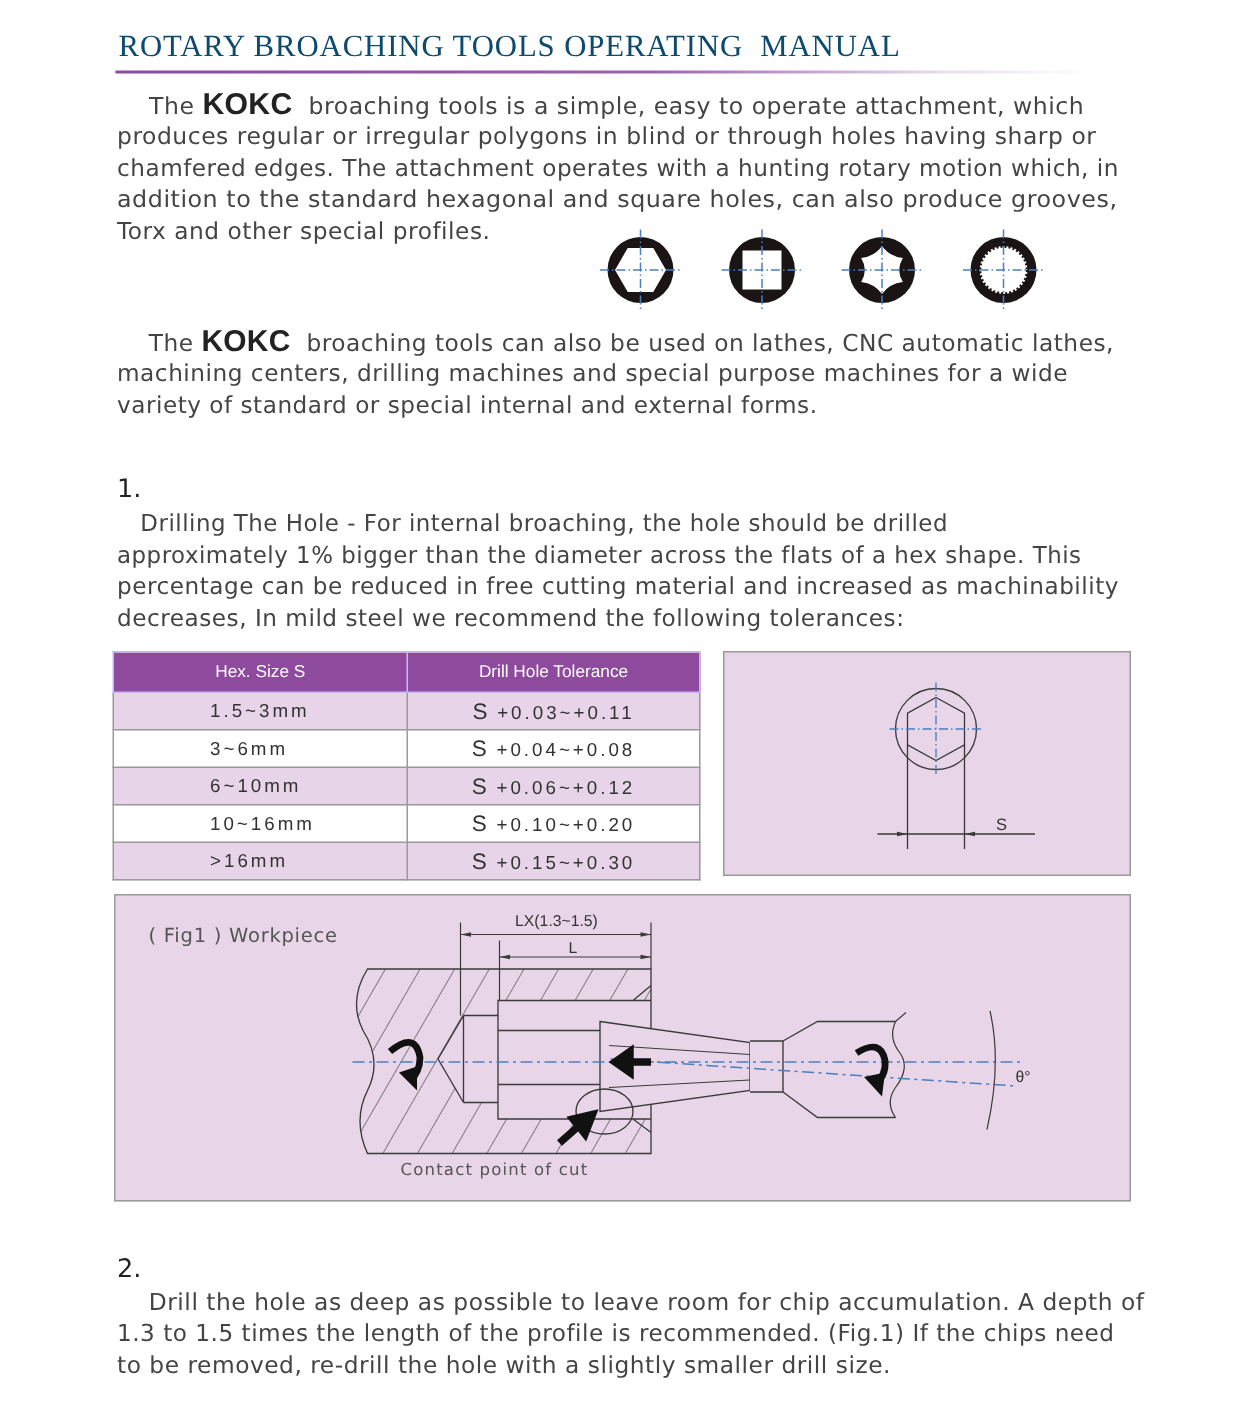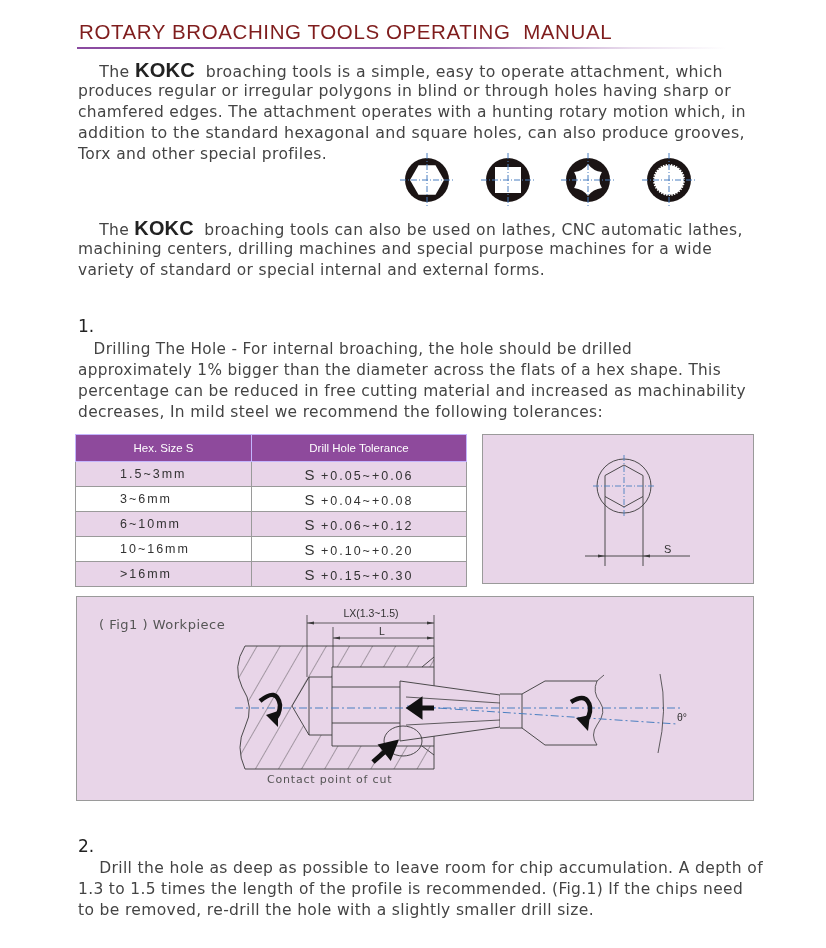--- a/index.html
+++ b/index.html
@@ -1,33 +1,33 @@
 <!DOCTYPE html>
 <html><head>
 <meta charset="utf-8">
 <style>
   html, body { margin: 0; padding: 0; background: #ffffff; }
   body { width: 826px; height: 948px; position: relative; overflow: hidden;
          font-family: "DejaVu Sans", sans-serif; color: #3a3a3a; }
-  .title { position: absolute; left: 79px; top: 20px; font-family: Liberation Sans, sans-serif;
-           font-size: 20.5px; color: #7f1d1d; letter-spacing: 0.6px; white-space: pre; }
+  .title { position: absolute; left: 79px; top: 20px; font-family: Liberation Serif, serif;
+           font-size: 20.5px; color: #0c4a6e; letter-spacing: 0.6px; white-space: pre; }
   .title-rule { position: absolute; left: 77px; top: 47px; width: 650px; height: 2px;
            background: linear-gradient(to right, #8a4aa0 0%, #9a62ae 55%, rgba(200,170,210,0.4) 85%, rgba(255,255,255,0) 100%); }
   .para { position: absolute; left: 78px; font-size: 15.6px; line-height: 21px; color: #444;
           letter-spacing: 0.35px; white-space: pre; font-family: "DejaVu Sans", sans-serif; transform-origin: 0 0; }
   .brand { font-weight: bold; color: #222; font-family: "Liberation Sans", sans-serif; font-size: 20px; letter-spacing: 0.2px; }
   .num { position: absolute; left: 78px; font-size: 17px; color: #222; }
   .profiles { position: absolute; left: 395px; top: 150px; width: 310px; height: 60px; }
   table.tol { position: absolute; left: 75px; top: 434px; width: 392px; border-collapse: collapse;
           font-family: "Liberation Sans", sans-serif; }
   table.tol th { background: #8e4a9c; color: #fff; font-weight: normal; font-size: 11.5px; height: 24px;
           border: 1px solid #c4b5fd; }
   table.tol td { height: 24px; border: 1px solid #9a9a9a; font-size: 12.5px; letter-spacing: 2px;
           color: #333; padding: 0; }
-  table.tol td.c1 { padding-left: 44px; width: 131px; }
+  table.tol td.c1 { padding-left: 64px; width: 131px; }
   table.tol td.c2 { text-align: center; }
   table.tol tr.alt td { background: #e8d4e8; }
   table.tol tr.wht td { background: #ffffff; }
   .sbig { font-size: 15px; letter-spacing: 1px; }
   .hexbox { position: absolute; left: 482px; top: 434px; width: 270px; height: 148px;
           background: #e8d5e8; border: 1px solid #9a9a9a; }
   .figbox { position: absolute; left: 76px; top: 596px; width: 676px; height: 203px;
           background: #e8d5e8; border: 1px solid #9a9a9a; }
   .fig-label { position: absolute; left: 22px; top: 20px; font-size: 13px; color: #555;
           letter-spacing: 0.5px; font-family: "DejaVu Sans", sans-serif; white-space: pre; }
@@ -86,21 +86,21 @@
 <table class="tol">
   <thead>
     <tr>
       <th>Hex. Size S</th>
       <th>Drill Hole Tolerance</th>
     </tr>
   </thead>
   <tbody>
     <tr class="alt">
       <td class="c1">1.5~3mm</td>
-      <td class="c2"><span class="sbig">S</span> <span>+0.05~+0.06</span></td>
+      <td class="c2"><span class="sbig">S</span> <span>+0.03~+0.11</span></td>
     </tr>
     <tr class="wht">
       <td class="c1">3~6mm</td>
       <td class="c2"><span class="sbig">S</span> <span>+0.04~+0.08</span></td>
     </tr>
     <tr class="alt">
       <td class="c1">6~10mm</td>
       <td class="c2"><span class="sbig">S</span> <span>+0.06~+0.12</span></td>
     </tr>
     <tr class="wht">

